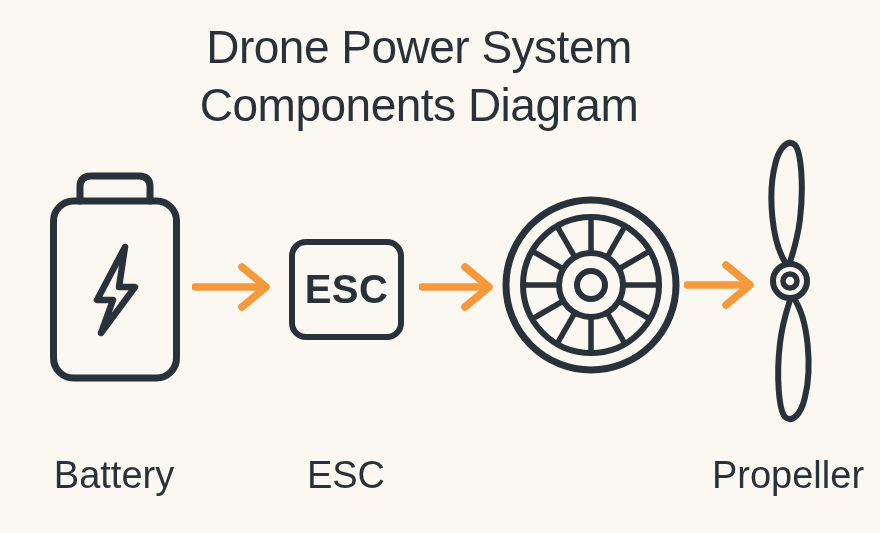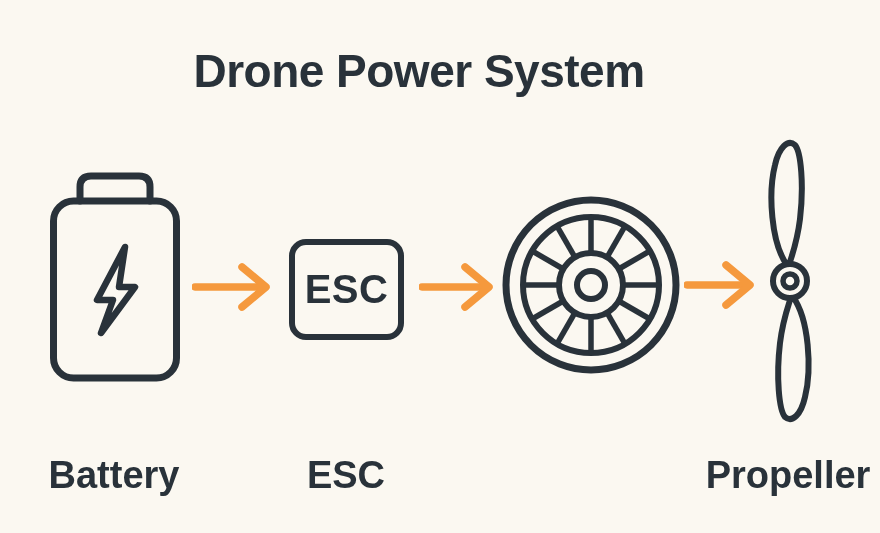--- a/index.html
+++ b/index.html
@@ -21,24 +21,23 @@
     overflow: hidden;
   }
   .title {
     position: absolute;
     top: 18px;
     left: 0;
     width: 838px;
     text-align: center;
     font-size: 46px;
     line-height: 58px;
-    font-weight: 700;
+    font-weight: 400;
     letter-spacing: -0.5px;
     color: var(--ink);
-    margin-top: 24px;
   }
   .title-line { display: block; }
 
   .icon { position: absolute; color: var(--ink); }
   .icon svg { display: block; width: 100%; height: 100%; }
 
   .battery-pos   { left: 50px;  top: 172px; width: 130px; height: 210px; }
   .motor-pos     { left: 501px; top: 195px; width: 180px; height: 180px; }
   .propeller-pos { left: 755px; top: 135px; width: 70px;  height: 292px; }
 
@@ -63,36 +62,37 @@
     font-weight: 700;
     letter-spacing: 0.5px;
     color: var(--ink);
   }
 
   .node-label {
     position: absolute;
     top: 454px;
     transform: translateX(-50%);
     font-size: 38px;
-    font-weight: 700;
+    font-weight: 400;
     white-space: nowrap;
     color: var(--ink);
   }
   .label-battery   { left: 114px; }
   .label-esc       { left: 346px; }
   .label-motor     { left: 582px; }
   .label-propeller { left: 788px; text-align: center; }
 </style>
 </head>
 <body>
 
 <div class="canvas">
 
   <h1 class="title">
     <span class="title-line">Drone Power System</span>
+    <span class="title-line">Components Diagram</span>
   </h1>
 
   <div class="icon battery-pos">
     <svg viewBox="0 0 130 210" fill="none" stroke="currentColor" stroke-width="7" stroke-linejoin="round" stroke-linecap="round">
       <path d="M30 29 V15 Q30 4 41 4 H89 Q100 4 100 15 V29"></path>
       <rect x="3.5" y="29" width="123" height="177" rx="20"></rect>
       <path d="M75 75 L47 128 L63 128 L51 161 L85 115 L69 115 Z" stroke-width="6.5"></path>
     </svg>
   </div>
 

